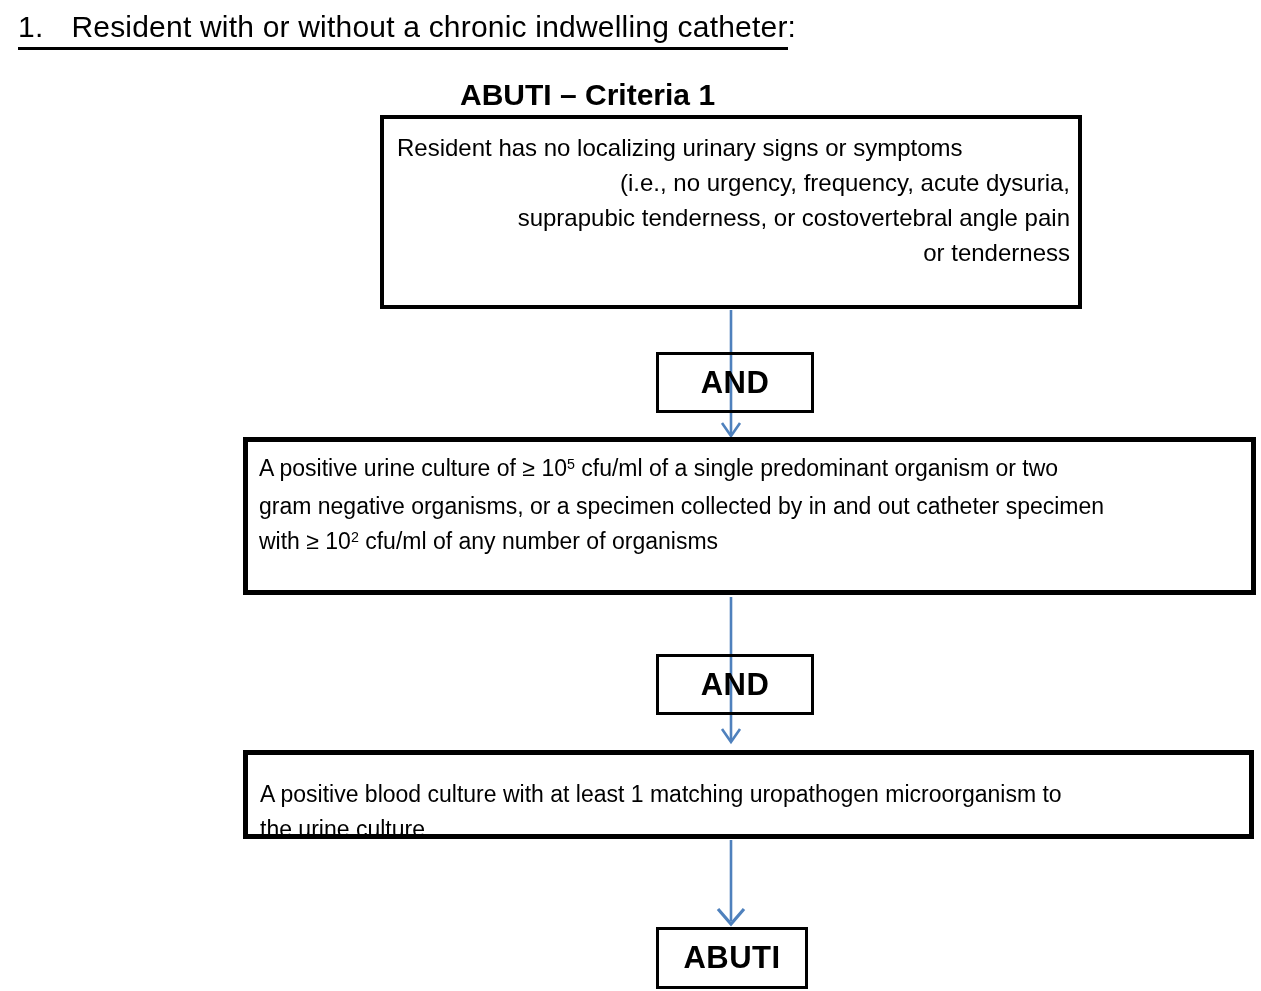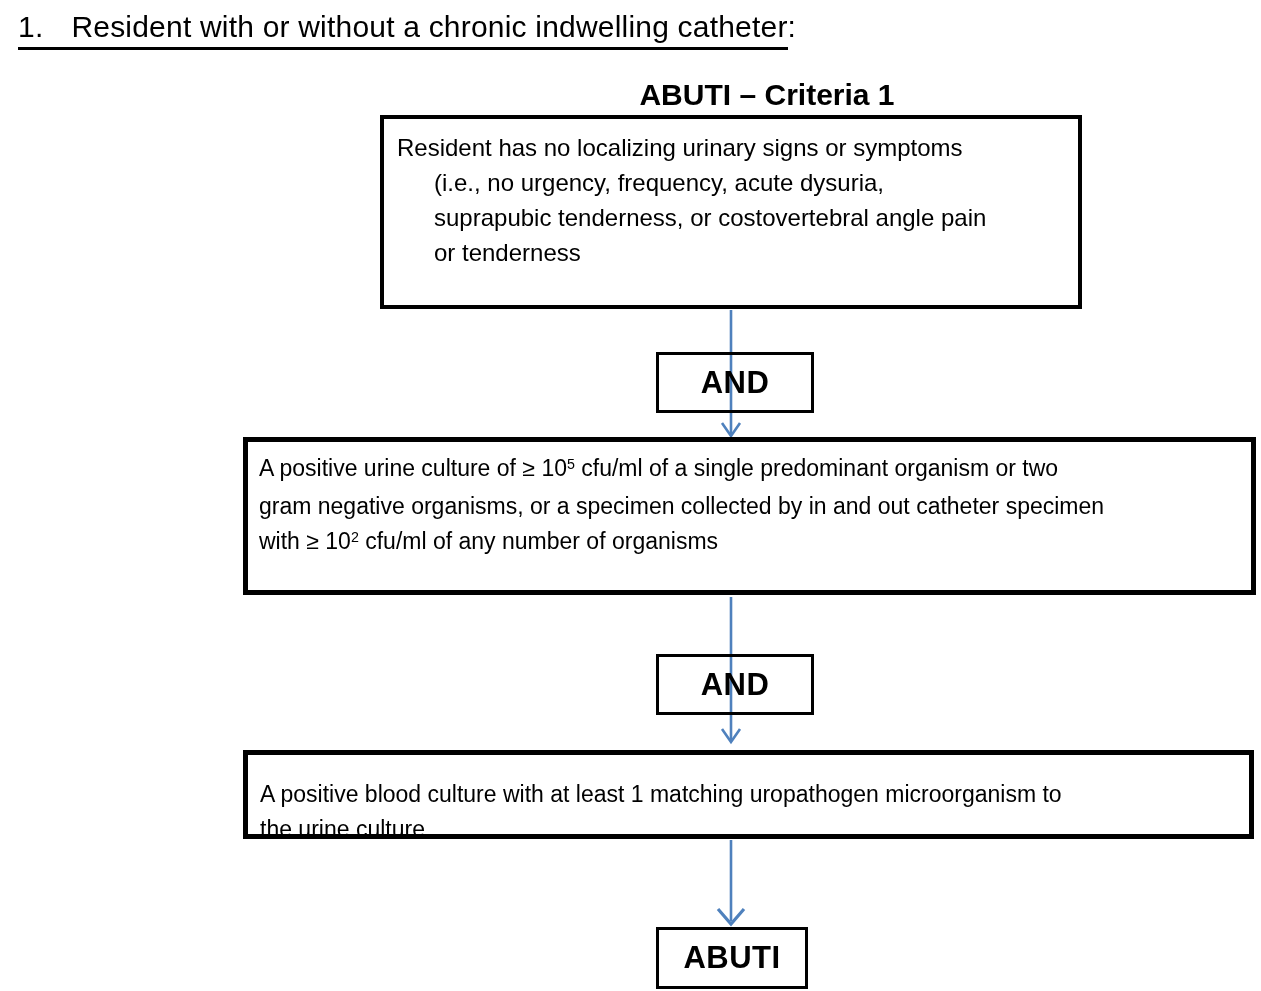--- a/index.html
+++ b/index.html
@@ -34,21 +34,21 @@
     padding-bottom: 3px;
   }
   .page-title .num {
     margin-right: 28px;
   }
   .diagram-title {
     position: absolute;
     left: 460px;
     top: 78px;
     width: 614px;
-    text-align: center;
+    text-align: left;
     font-size: 30px;
     font-weight: bold;
     white-space: nowrap;
   }
 
   
   .arrows-svg {
     position: absolute;
     left: 0;
     top: 0;
@@ -82,21 +82,21 @@
 
   .box-symptoms {
     left: 380px;
     top: 115px;
     width: 702px;
     height: 194px;
     border-width: 4px;
     padding: 11px 8px 16px 13px;
     font-size: 24px;
   }
-  .box-symptoms .indent { padding-left: 37px; }
+  .box-symptoms .indent { padding-left: 37px; text-align: right; }
 
   .box-urine {
     left: 243px;
     top: 437px;
     width: 1013px;
     height: 158px;
     border-width: 5px;
     padding: 9px 6px 0 11px;
   }
 

